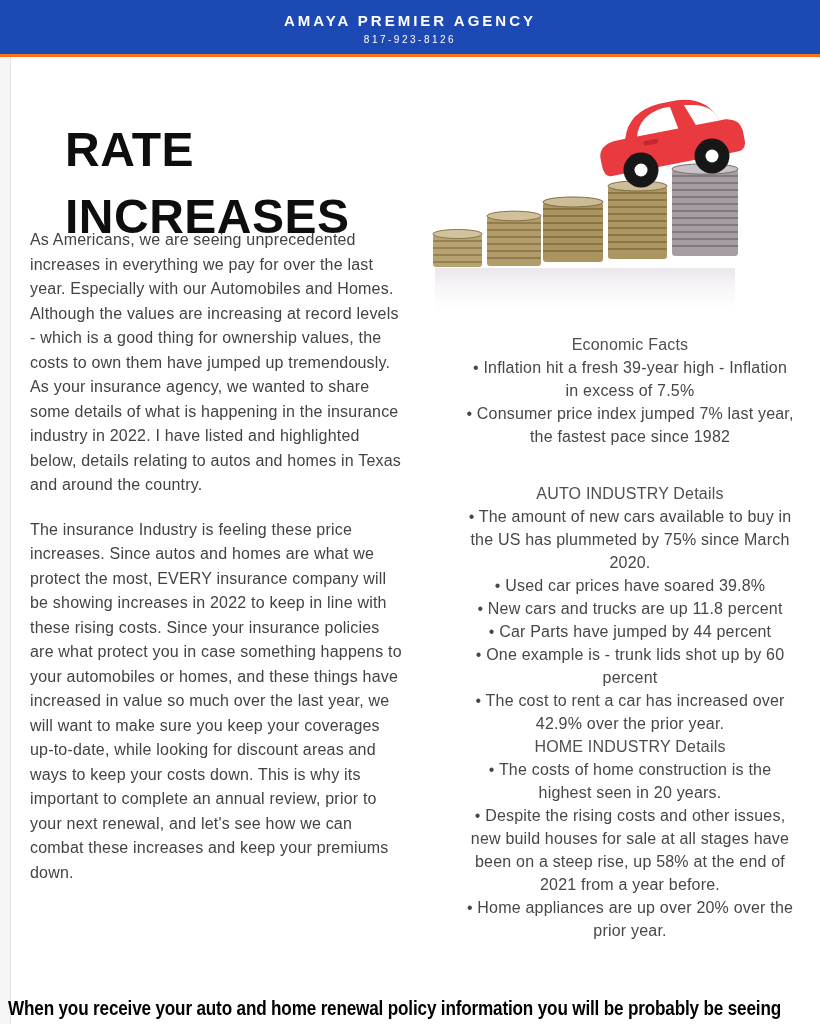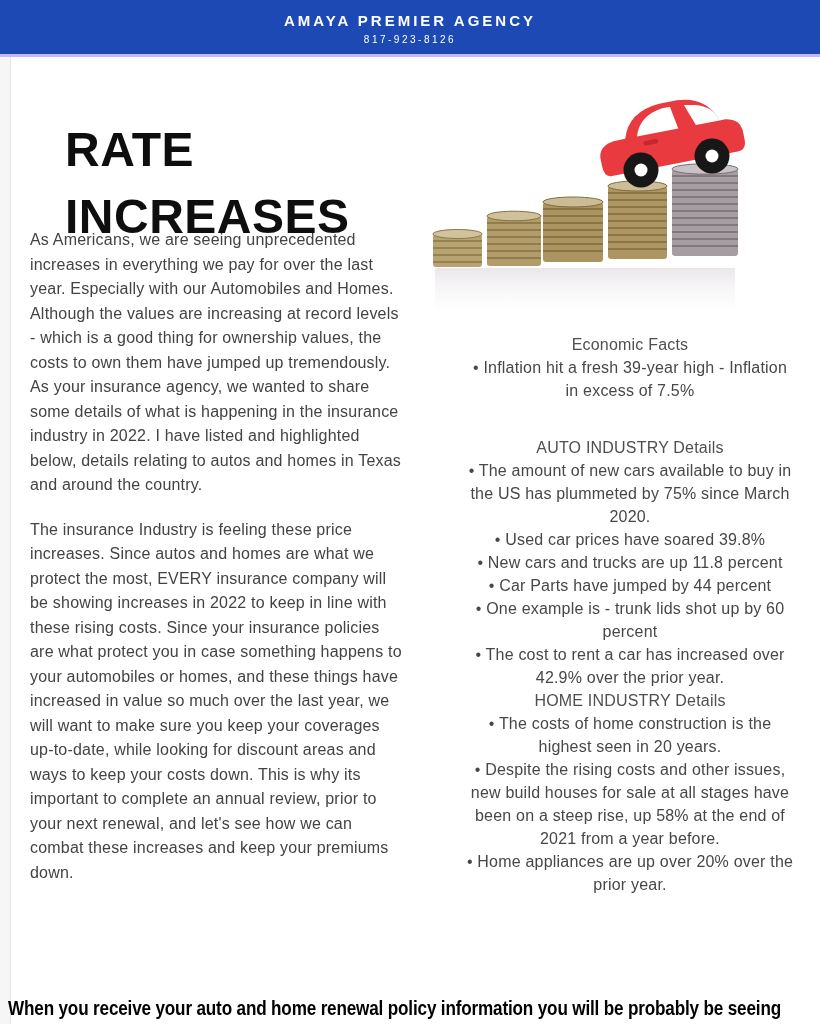--- a/index.html
+++ b/index.html
@@ -13,21 +13,21 @@
 
   
   .edge-strip{
     position:absolute;left:0;top:57px;bottom:0;width:10px;
     background:#f6f6f6;border-right:1px solid #e6e6e6;
   }
 
   
   .header{
     position:absolute;left:0;top:0;width:820px;height:54px;
-    background:#1c49b4;border-bottom:3px solid #c4b5fd;
+    background:#1c49b4;border-bottom:3px solid #f97316;
     text-align:center;color:#ffffff;
   }
   .header .agency{
     margin-top:11px;font-size:15px;font-weight:800;letter-spacing:3px;line-height:19px;
   }
   .header .phone{
     font-size:10px;font-weight:400;letter-spacing:2.5px;line-height:19px;
   }
 
   
@@ -140,20 +140,21 @@
       <circle cx="287" cy="80" r="17.5" fill="#171717"></circle>
       <circle cx="287" cy="80" r="6.5" fill="#ffffff"></circle>
     </g>
   </svg>
 
   <div class="right-col">
 
     <div class="section">
       <p class="section-heading">Economic Facts</p>
       <p class="bullet">Inflation hit a fresh 39-year high - Inflation in excess of 7.5%</p>
+      <p class="bullet">Consumer price index jumped 7% last year, the fastest pace since 1982</p>
     </div>
 
     <div class="section gap-before">
       <p class="section-heading">AUTO INDUSTRY Details</p>
       <p class="bullet">The amount of new cars available to buy in the US has plummeted by 75% since March 2020.</p>
       <p class="bullet">Used car prices have soared 39.8%</p>
       <p class="bullet">New cars and trucks are up 11.8 percent</p>
       <p class="bullet">Car Parts have jumped by 44 percent</p>
       <p class="bullet">One example is - trunk lids shot up by 60 percent</p>
       <p class="bullet">The cost to rent a car has increased over 42.9% over the prior year.</p>

